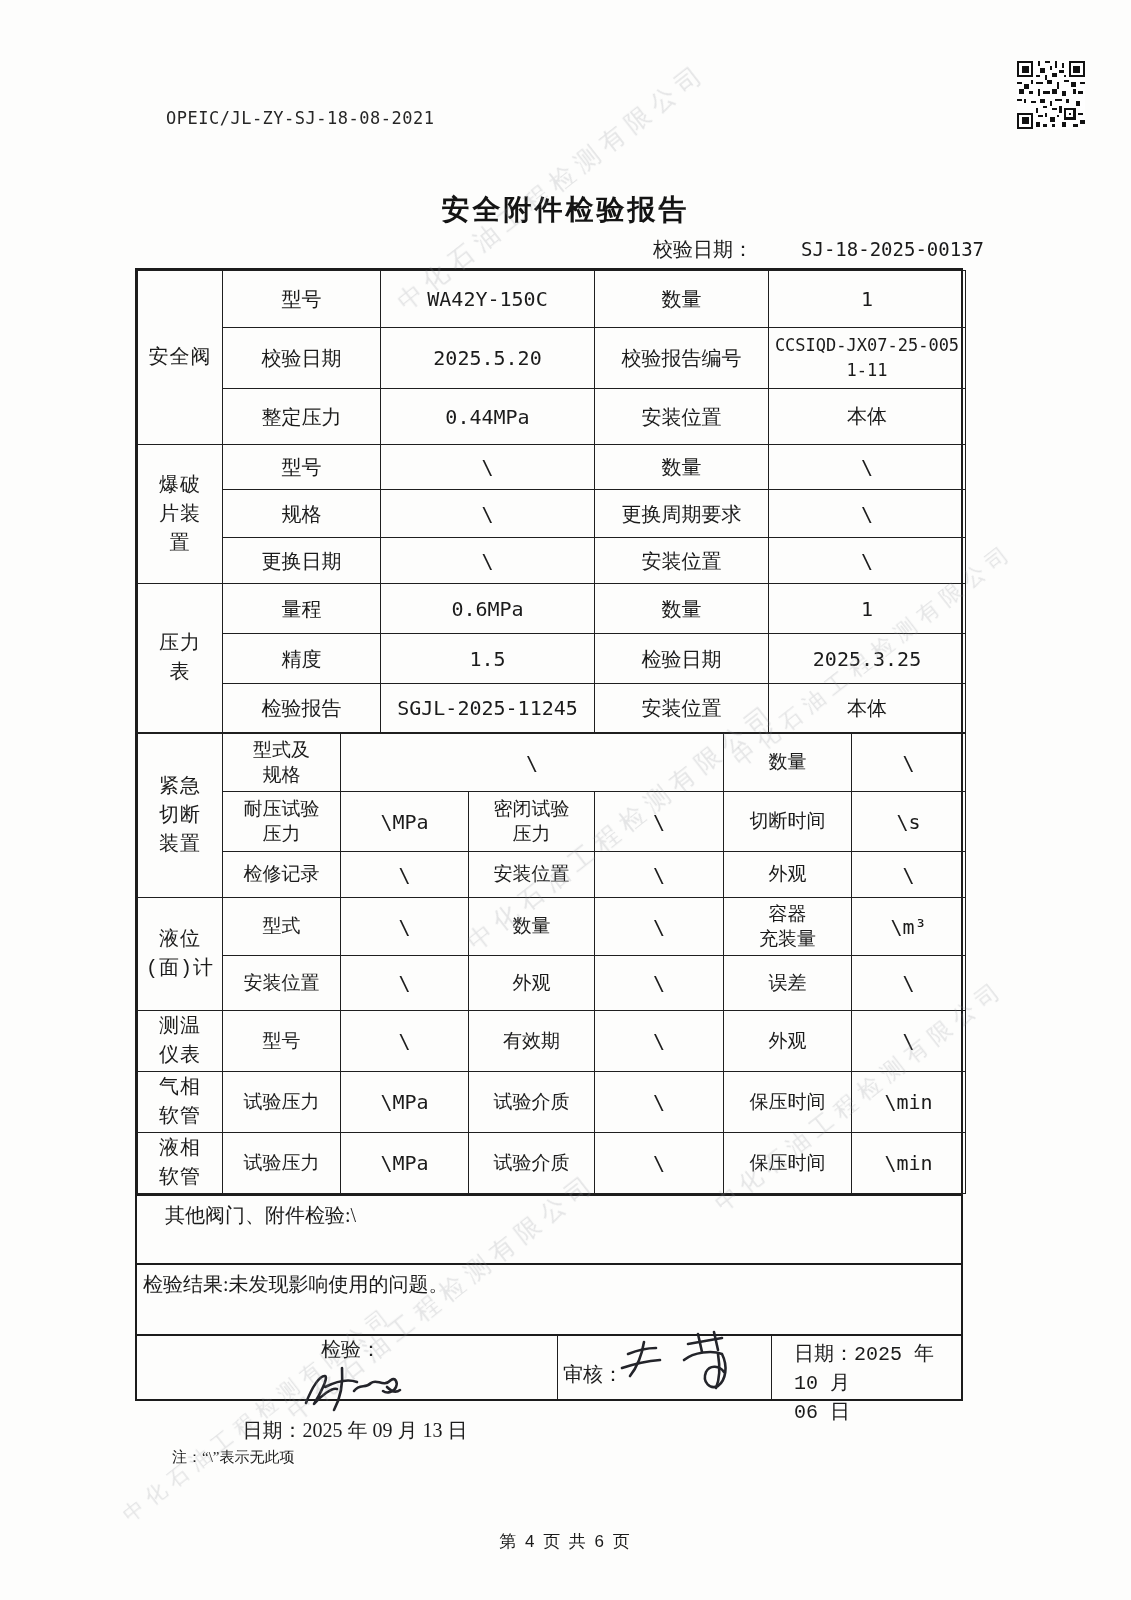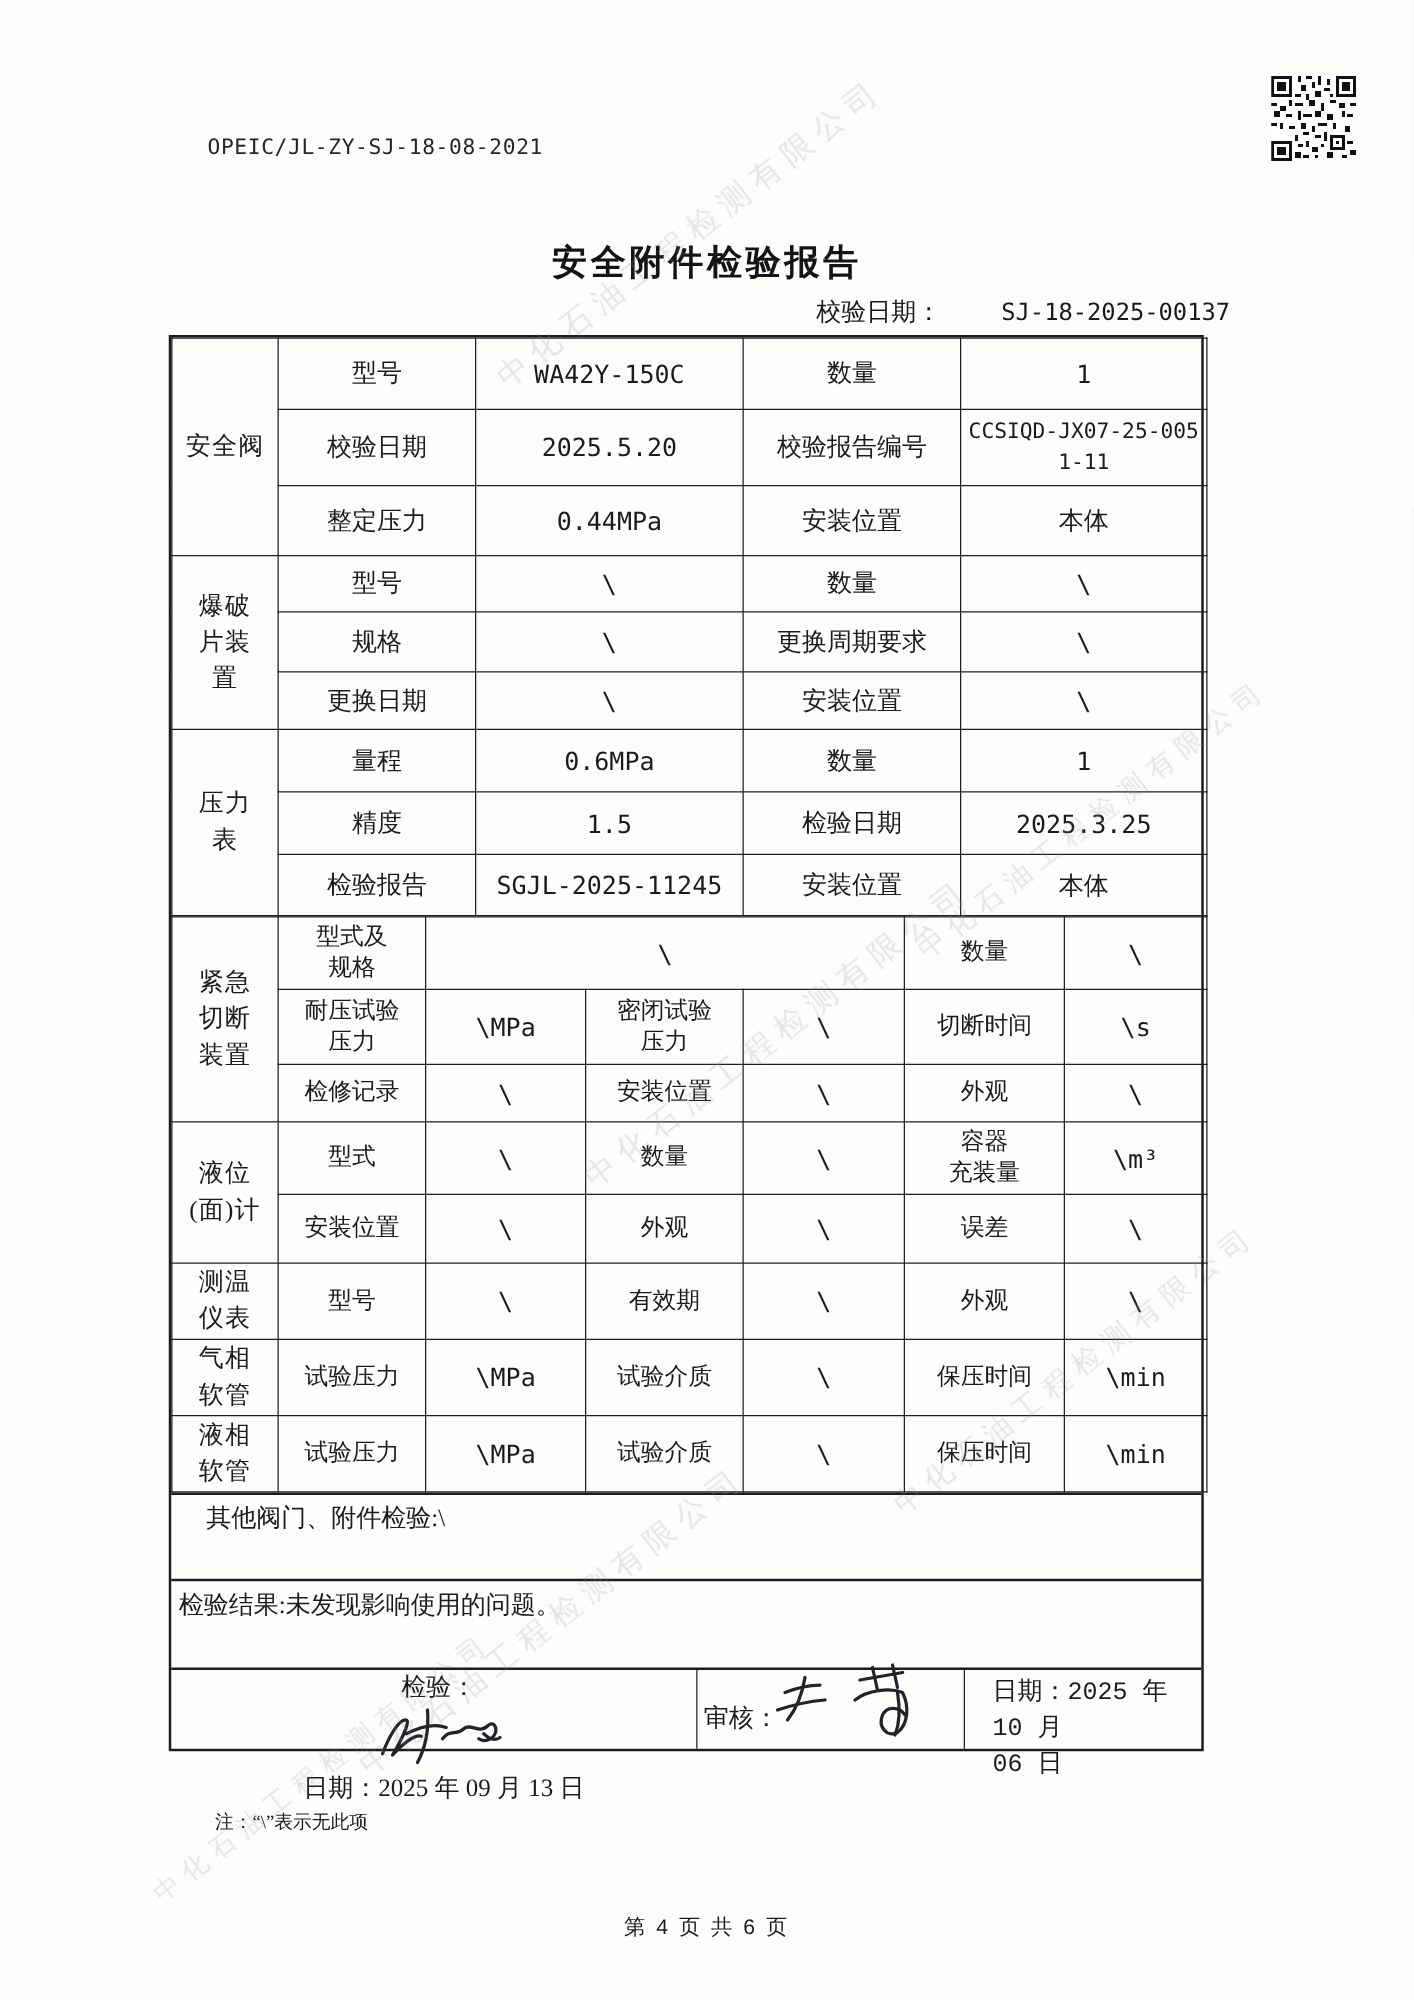--- a/index.html
+++ b/index.html
@@ -17,21 +17,21 @@
   .title{position:absolute;left:0;top:191px;width:100%;text-align:center;
     font-family:"Liberation Sans","DejaVu Sans",sans-serif;
     font-size:28px;font-weight:bold;letter-spacing:3px;color:#141414;}
   .report-no{position:absolute;left:653px;top:236px;font-size:20px;color:#1a1a1a;}
   .report-no .mono{font-size:19px;}
 
   .tablewrap{position:absolute;left:135px;top:268px;width:828px;border:2.5px solid #1c1c1c;box-sizing:border-box;}
   table.grp{border-collapse:collapse;table-layout:fixed;width:100%;}
   table.grp td{border:1.6px solid #1f1f1f;text-align:center;vertical-align:middle;
     padding:1px 3px;overflow:hidden;}
-  td.sec{font-size:20px;line-height:1.45;letter-spacing:1px;}
+  td.sec{font-size:20px;line-height:1.45;letter-spacing:1px;font-family:Liberation Mono, monospace;}
   td.lbl{font-size:20px;line-height:1.3;}
   td.val{font-size:20px;font-family:"DejaVu Sans Mono","Liberation Mono",monospace;}
   td.val.wrap{word-break:break-all;font-size:17px;line-height:1.45;}
   .grp-b td.lbl{font-size:19px;}
 
   .fullrow{border-top:2px solid #1c1c1c;box-sizing:border-box;
     font-size:20px;text-align:left;padding:5px 6px;line-height:1.4;}
   .sign-row{border-top:2px solid #1c1c1c;display:flex;box-sizing:border-box;height:65px;}
   .sign-cell{box-sizing:border-box;display:flex;align-items:center;font-size:20px;overflow:visible;}
   .sign-cell + .sign-cell{border-left:1.8px solid #1f1f1f;}

